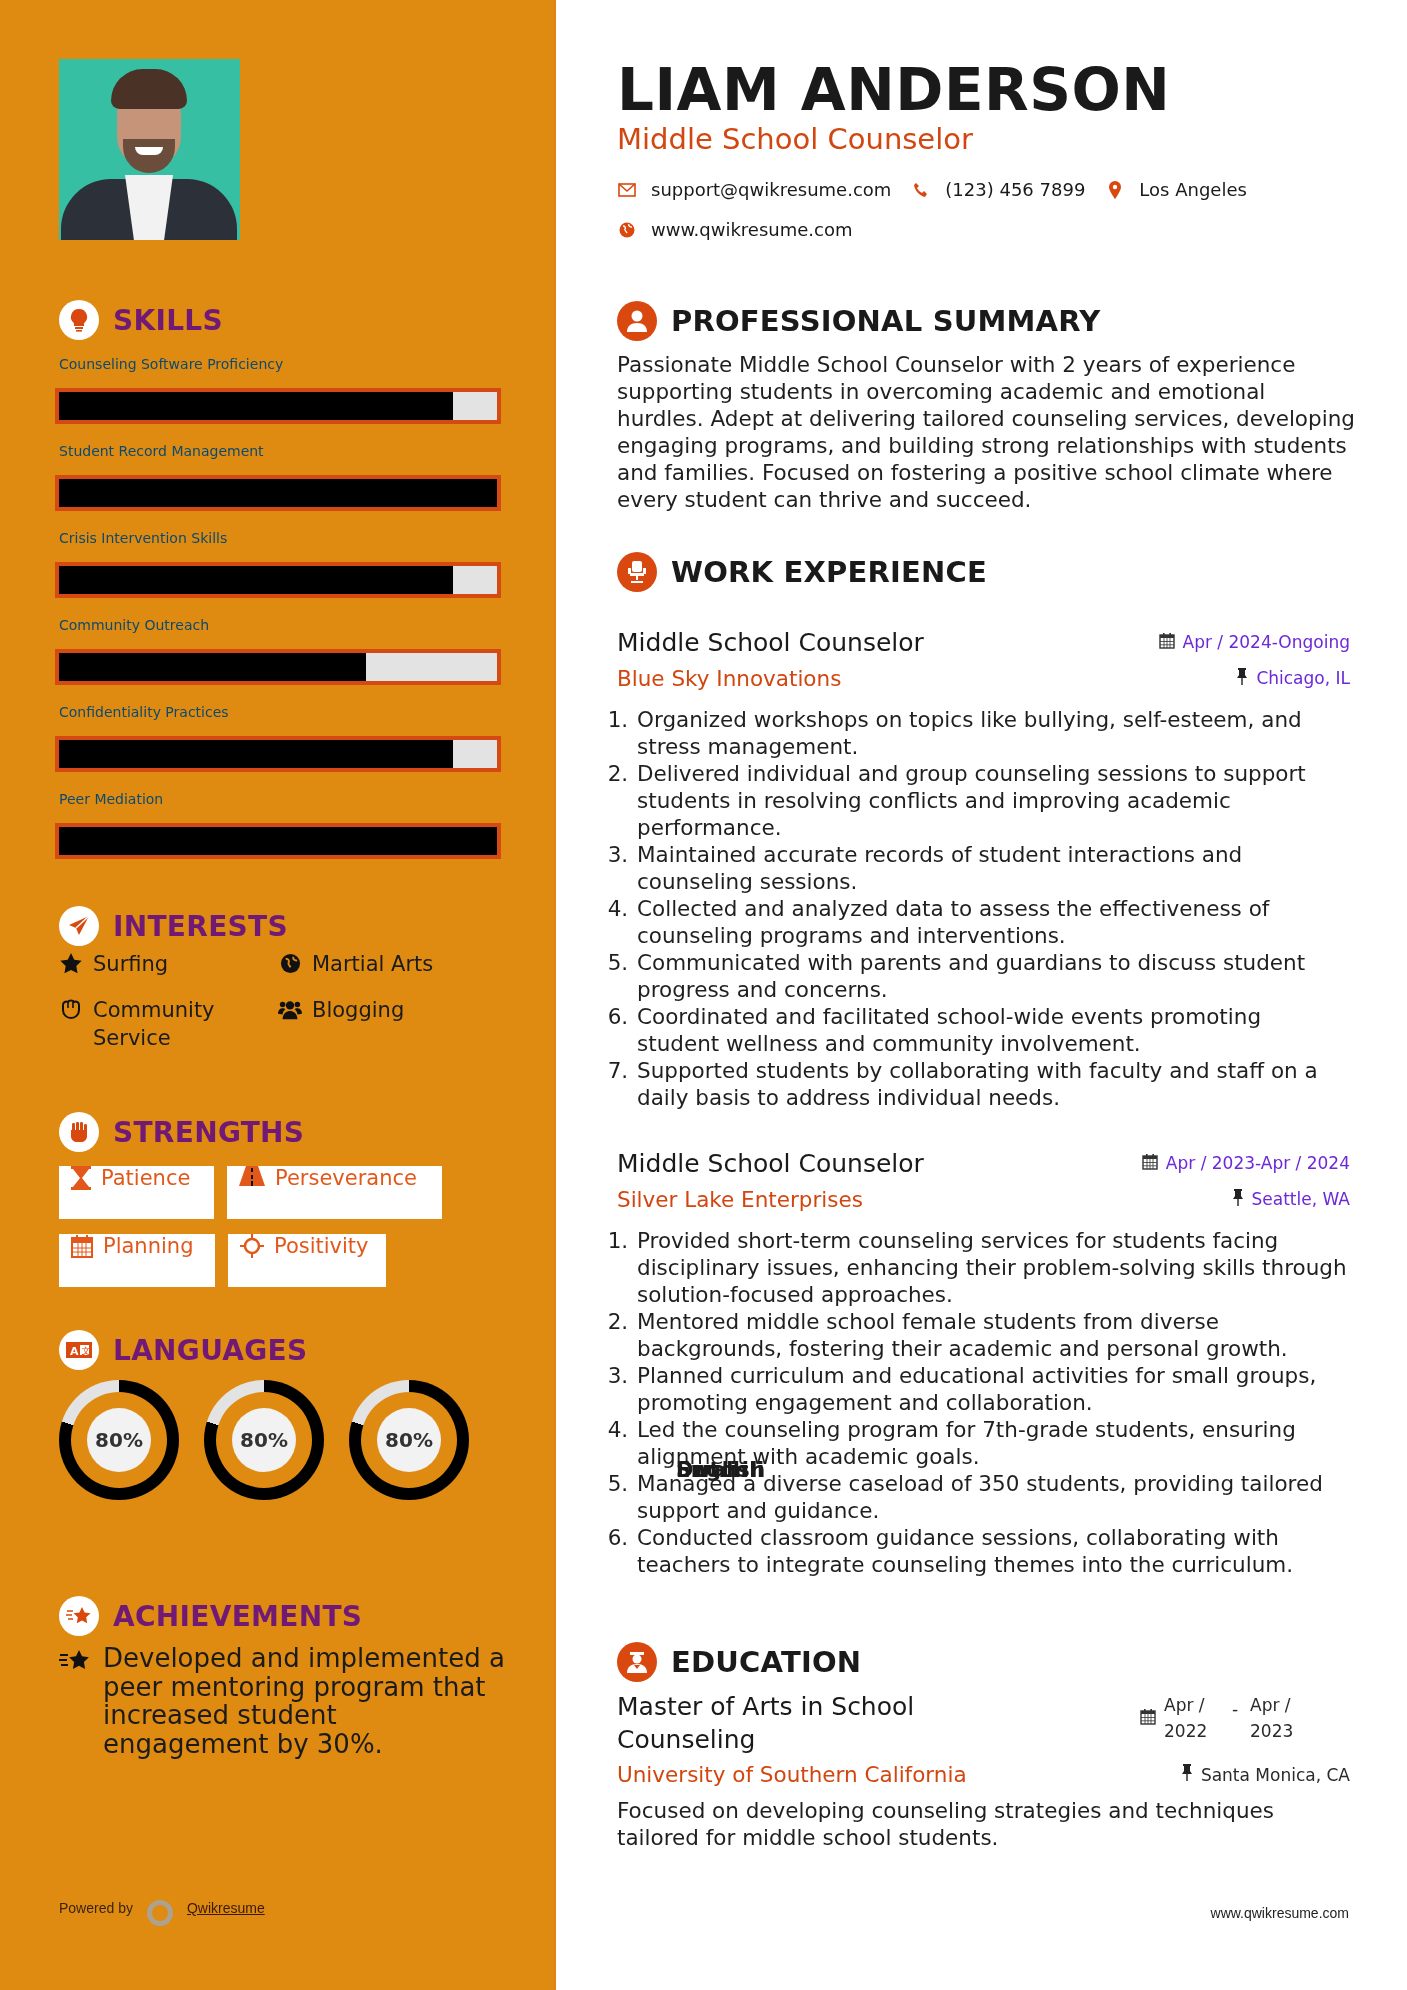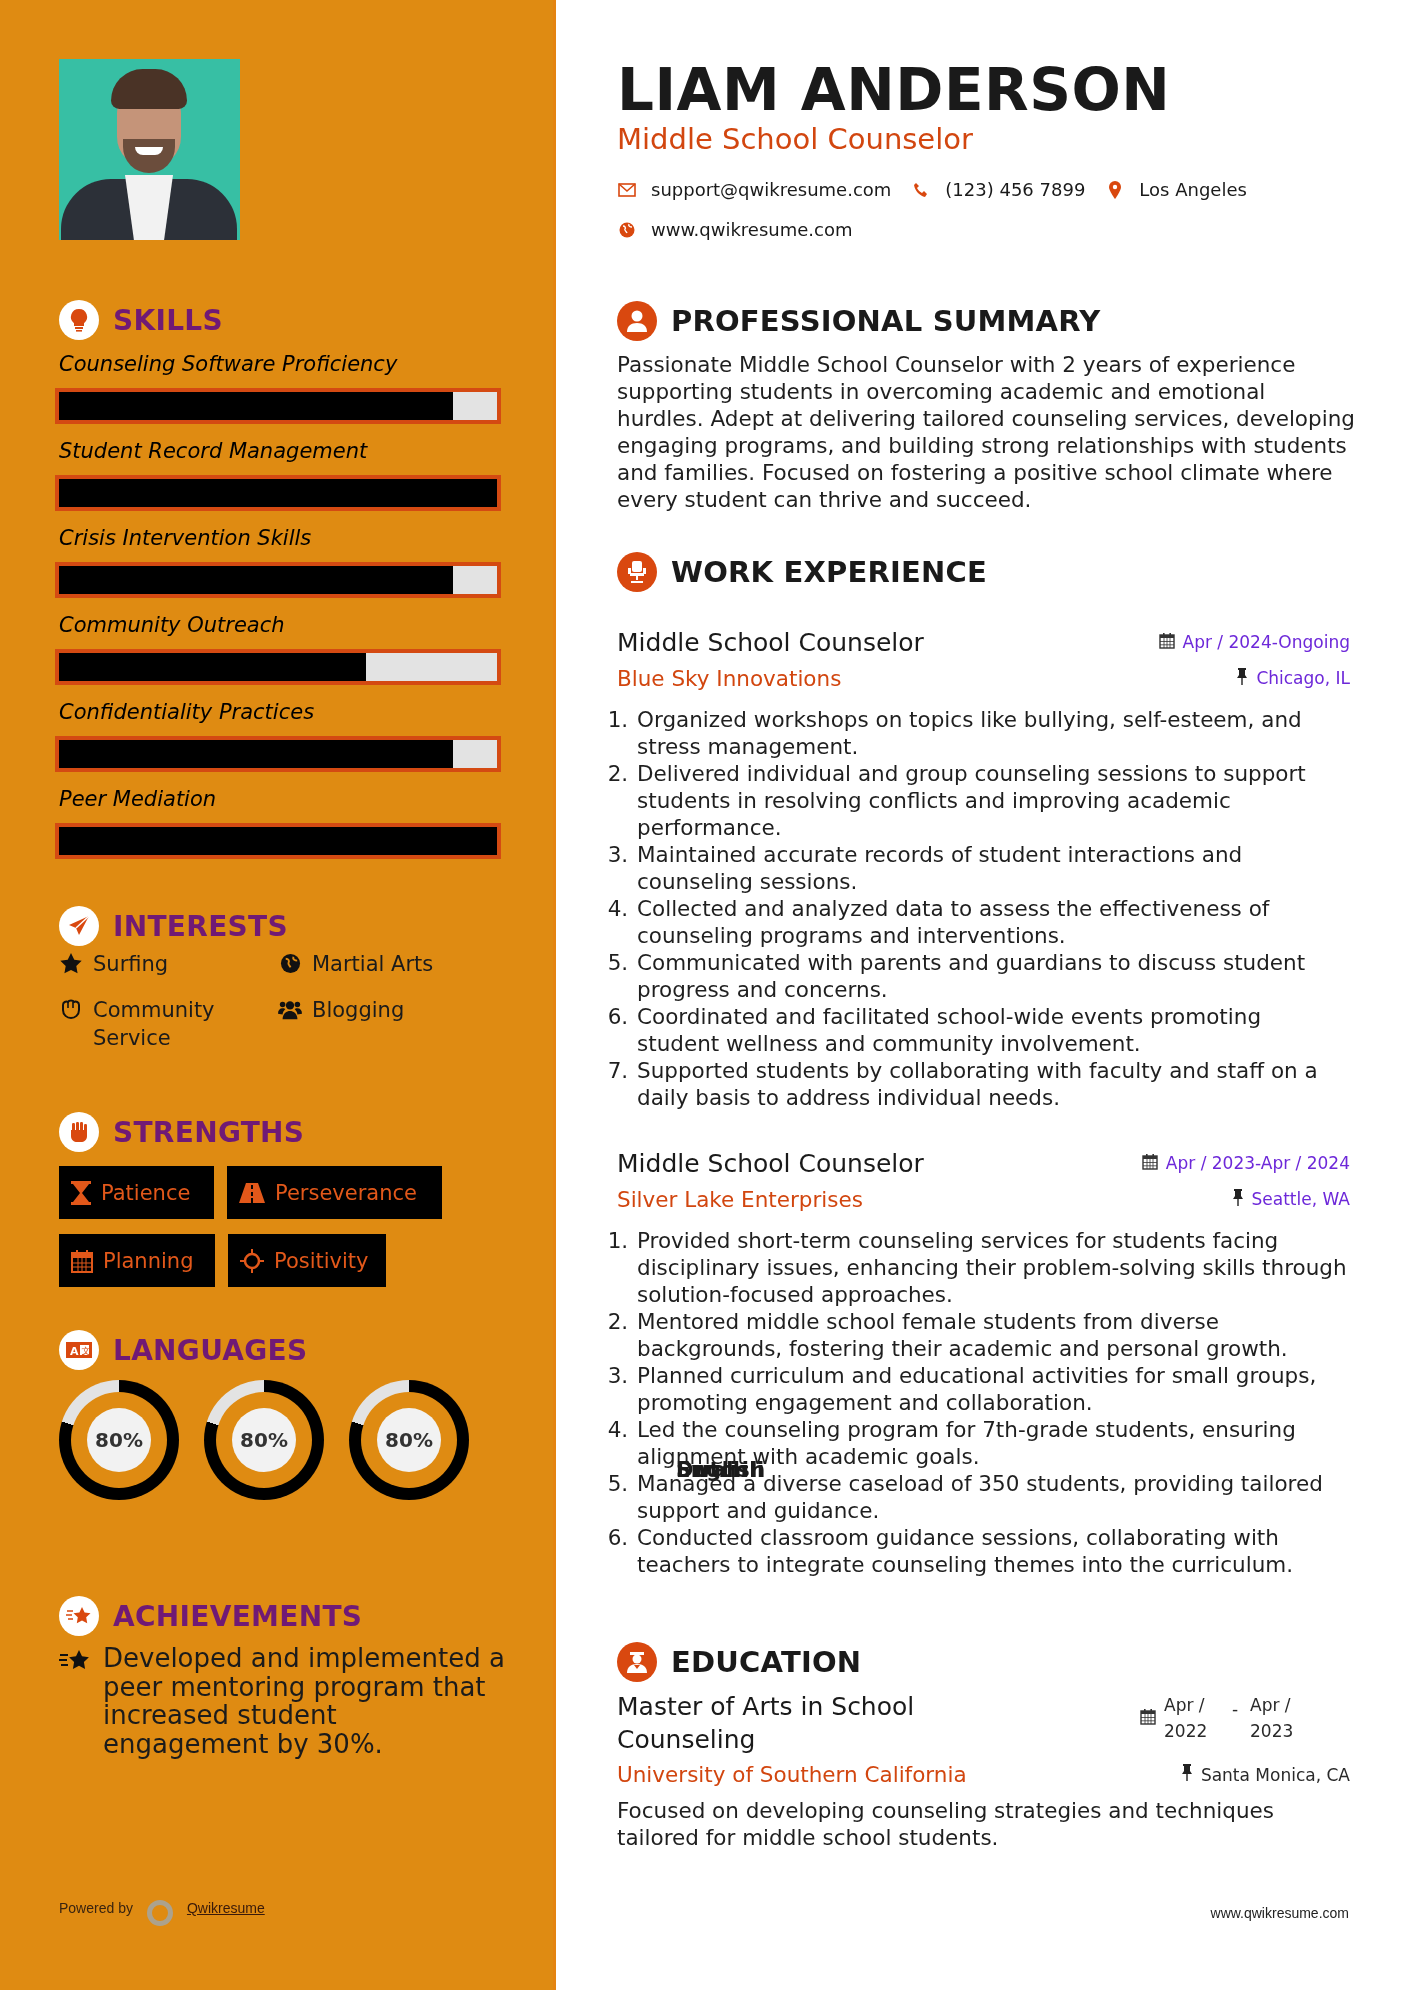--- a/index.html
+++ b/index.html
@@ -19,32 +19,32 @@
   .photo .shirt { position: absolute; left: 66px; top: 116px; width: 48px; height: 70px; background: #f2f2f2; clip-path: polygon(0 0, 100% 0, 80% 100%, 20% 100%); }
 
   
   .sb-heading { position: absolute; left: 59px; display: flex; align-items: center; gap: 14px; }
   .sb-heading .circ { width: 40px; height: 40px; border-radius: 50%; background: #fff; display: flex; align-items: center; justify-content: center; }
   .sb-heading .title { font-family: "DejaVu Sans", sans-serif; font-weight: bold; font-size: 28px; color: #701a75; letter-spacing: 0.3px; }
 
   
   .skills { position: absolute; left: 59px; top: 350px; width: 444px; }
   .skill { height: 87px; }
-  .skill .label { font-size: 21px; color: #000000; height: 32px; line-height: 28px; font-style: italic; }
+  .skill .label { font-size: 14px; color: #0c4a6e; height: 32px; line-height: 28px; }
   .skill .bar { margin-top: 6px; margin-left: -4px; width: 446px; height: 36px; border: 4px solid #D44A12; background: #E3E3E3; position: relative; }
   .skill .fill { position: absolute; left: 0; top: 0; bottom: 0; background: #000; }
 
   
   .interests { position: absolute; left: 59px; top: 950px; width: 450px; display: grid; grid-template-columns: 219px 231px; row-gap: 18px; }
   .interest { display: flex; align-items: flex-start; gap: 10px; font-size: 21px; line-height: 28px; color: #1b1b1b; }
   .interest .ic { width: 24px; flex: none; display: flex; justify-content: center; padding-top: 3px; }
 
   
   .strengths { position: absolute; left: 59px; top: 1166px; width: 450px; display: flex; flex-wrap: wrap; gap: 15px 13px; }
-  .tag { background: #000000; height: 53px; display: flex; align-items: center; gap: 10px; padding: 0 12px; color: #E2581A; font-size: 21px; }
+  .tag { background: #ffffff; height: 53px; display: flex; align-items: flex-start; gap: 10px; padding: 0 12px; color: #E2581A; font-size: 21px; }
   .tag .ic { display: flex; align-items: center; }
 
   
   .langs { position: absolute; left: 59px; top: 1380px; display: flex; gap: 25px; }
   .lang { width: 120px; display: flex; flex-direction: column; align-items: center; }
   .ring { width: 120px; height: 120px; border-radius: 50%; position: relative; }
   .ring .hole { position: absolute; left: 12px; top: 12px; width: 96px; height: 96px; border-radius: 50%; background: #DF8B12; }
   .ring .inner { position: absolute; left: 28px; top: 28px; width: 64px; height: 64px; border-radius: 50%; background: #F2F2F2; display: flex; align-items: center; justify-content: center; font-weight: bold; font-size: 20px; color: #333; }
   .lang .name { margin-top: 22px; font-size: 21px; color: #1b1b1b; }
 

